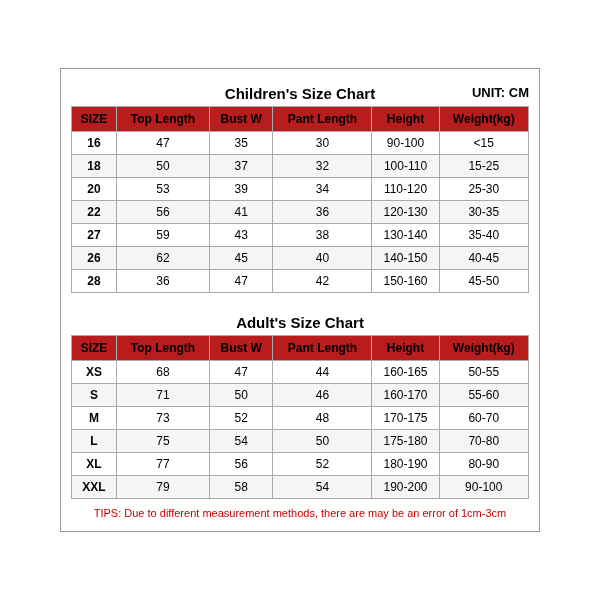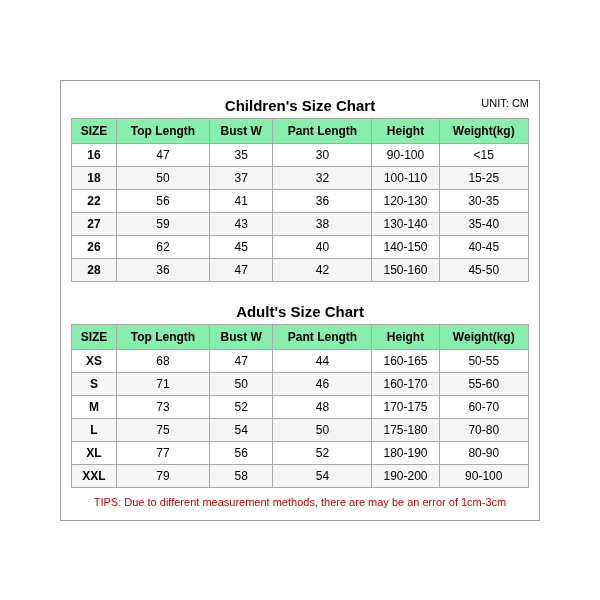--- a/index.html
+++ b/index.html
@@ -22,30 +22,30 @@
       text-align: center;
       font-weight: bold;
       font-size: 15px;
       padding: 6px 0 4px 0;
       position: relative;
     }
     .unit-label {
       position: absolute;
       right: 0;
       top: 6px;
-      font-size: 11px;
-      font-weight: normal;
+      font-size: 13px;
+      font-weight: bold;
     }
     table {
       width: 100%;
       border-collapse: collapse;
       margin-bottom: 6px;
     }
     thead tr {
-      background-color: #86efac;
+      background-color: #b91c1c;
     }
     th {
       border: 1px solid #aaa;
       padding: 5px 4px;
       text-align: center;
       font-weight: bold;
       font-size: 12px;
     }
     td {
       border: 1px solid #aaa;
@@ -104,20 +104,28 @@
         </tr>
         <tr>
           <td>18</td>
           <td>50</td>
           <td>37</td>
           <td>32</td>
           <td>100-110</td>
           <td>15-25</td>
         </tr>
         <tr>
+          <td>20</td>
+          <td>53</td>
+          <td>39</td>
+          <td>34</td>
+          <td>110-120</td>
+          <td>25-30</td>
+        </tr>
+        <tr>
           <td>22</td>
           <td>56</td>
           <td>41</td>
           <td>36</td>
           <td>120-130</td>
           <td>30-35</td>
         </tr>
         <tr>
           <td>27</td>
           <td>59</td>

